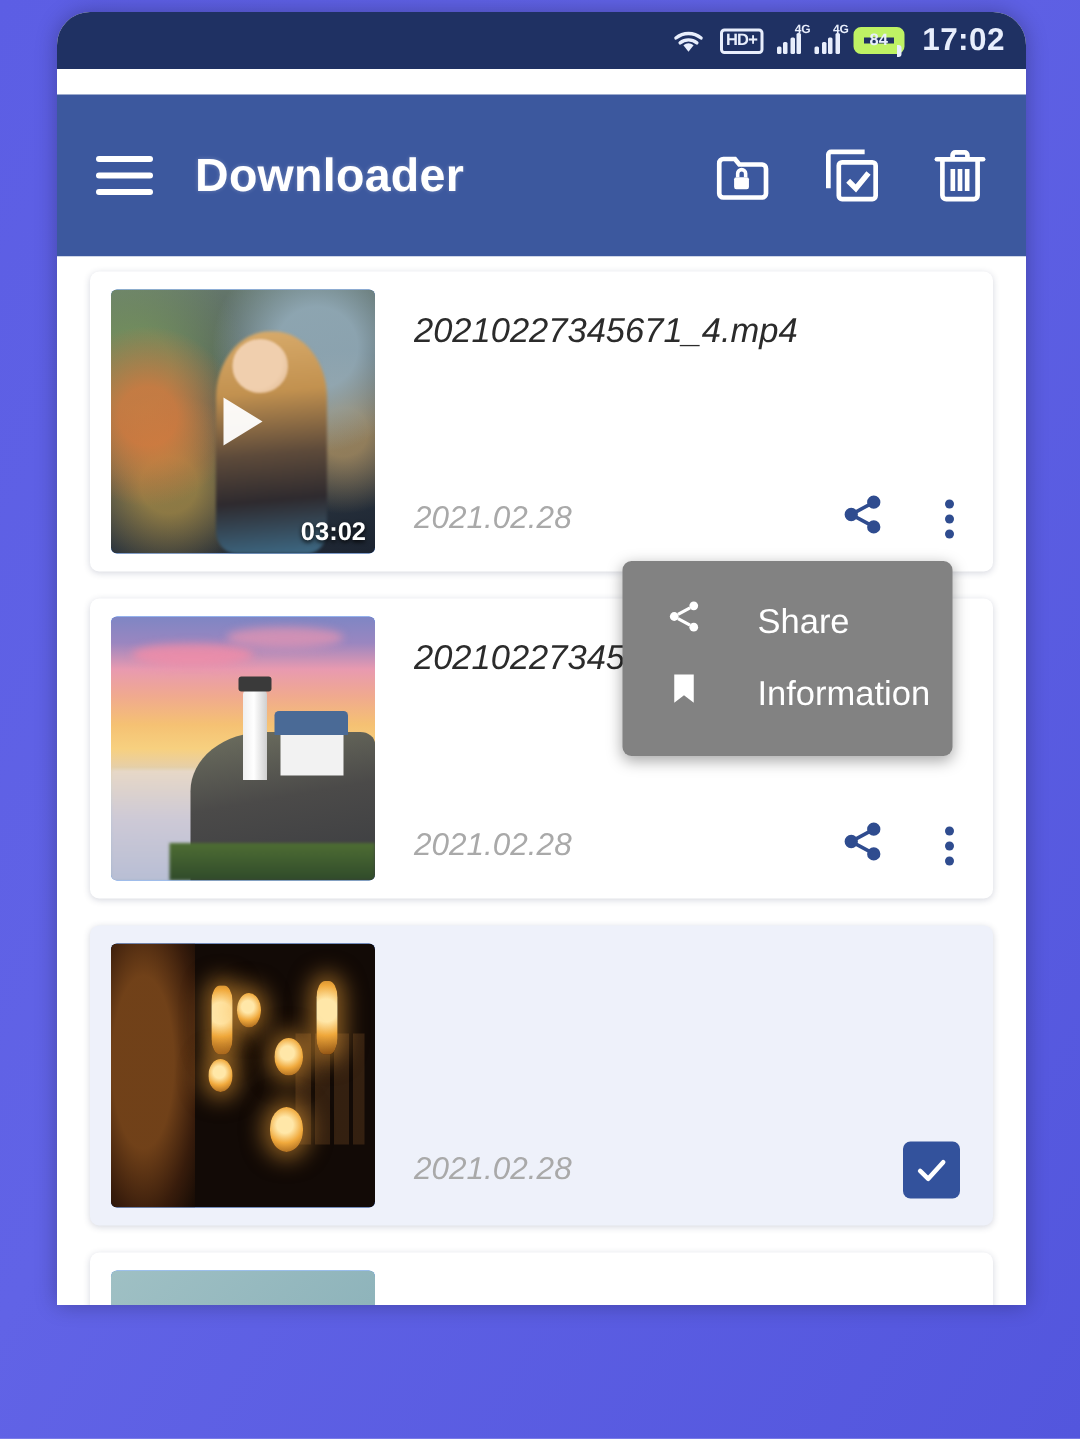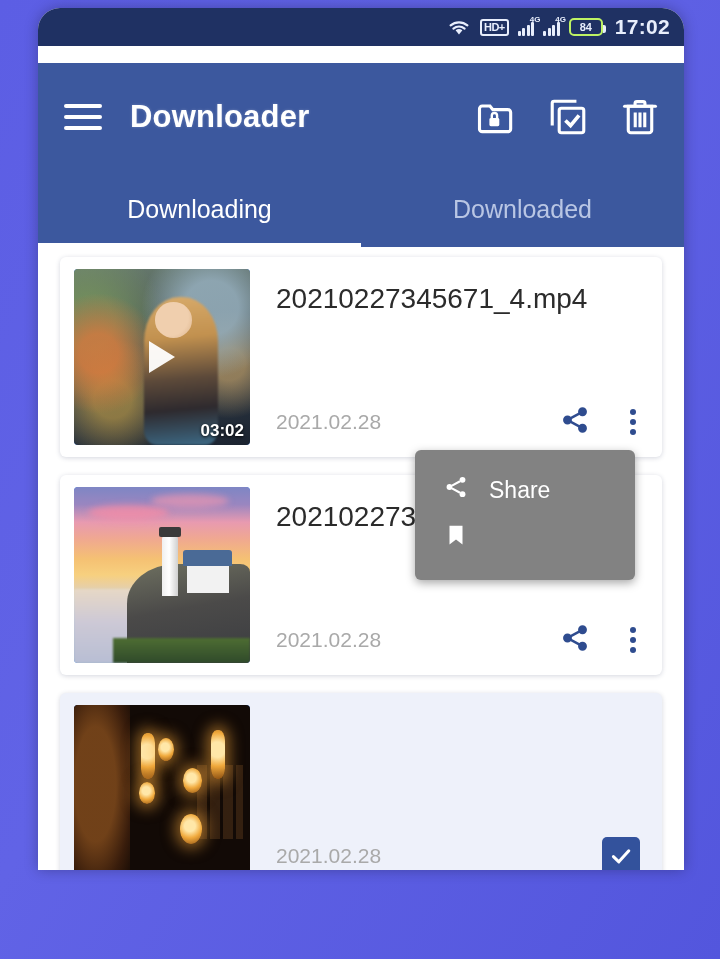--- a/index.html
+++ b/index.html
@@ -48,21 +48,21 @@
     letter-spacing: -.5px;
   }
   .sig-wrap { position: relative; display:flex; align-items:flex-end; gap:1.5px; height:18px; padding-top:4px;}
   .sig-wrap .g { position:absolute; top:-3px; left:12px; font-size:8px; font-weight:bold; }
   .sig-wrap i { display:block; width:3px; background:#e8eefc; border-radius:1px; }
   .sig-wrap i:nth-child(2){height:5px}
   .sig-wrap i:nth-child(3){height:8px}
   .sig-wrap i:nth-child(4){height:11px}
   .sig-wrap i:nth-child(5){height:14px}
   .battery {
-    border: 2px solid #bef264;
+    border: 7px solid #bef264;
     border-radius: 5px;
     width: 34px; height: 18px;
     font-size: 11px; font-weight: bold;
     display:flex; align-items:center; justify-content:center;
     position: relative;
   }
   .battery::after{
     content:""; position:absolute; right:-5px; top:5px;
     width:3px; height:8px; background:#e8eefc; border-radius:0 2px 2px 0;
   }
@@ -149,28 +149,28 @@
     text-shadow: 0 1px 3px rgba(0,0,0,.9);
   }
 
   .card-body {
     flex: 1;
     display: flex; flex-direction: column;
     padding: 14px 0 6px 26px;
     min-width: 0;
   }
   .filename {
-    font-size: 28px; color: #2b2b2b;
-    white-space: nowrap; overflow: hidden;
+    font-size: 23px; color: #2b2b2b;
+    white-space: nowrap; overflow: hidden; font-style: italic;
   }
   .card-foot {
     margin-top: auto;
     display: flex; align-items: center;
   }
-  .date { font-size: 21px; color: #a9a9a9; }
+  .date { font-size: 21px; color: #a9a9a9; font-style: italic; }
   .foot-actions { margin-left: auto; display:flex; align-items:center; gap: 34px; padding-right: 6px;}
   .dots { display:flex; flex-direction:column; gap:4px; cursor:pointer; padding:2px 6px;}
   .dots i { width:6px; height:6px; border-radius:50%; background:#2f4c8f; display:block;}
   .checkbox {
     width: 38px; height: 38px; border-radius: 5px;
     background: #33529c;
     display:flex; align-items:center; justify-content:center;
     margin-left:auto; margin-right: 8px;
   }
 
@@ -181,21 +181,21 @@
     width: 220px;
     background: #828282;
     border-radius: 6px;
     box-shadow: 0 3px 10px rgba(0,0,0,.35);
     padding: 16px 0 18px 0;
     z-index: 40;
   }
   .popup-item {
     display: flex; align-items: center;
     padding: 8px 0 8px 28px;
-    gap: 20px;
+    gap: 36px;
     color: #ffffff;
     font-size: 23px;
     cursor: pointer;
   }
 
   
   .art-girl {
     position:absolute; inset:0;
     background:
       radial-gradient(circle at 78% 22%, rgba(150,175,190,.85) 0 14%, transparent 36%),
@@ -322,24 +322,20 @@
           <svg width="44" height="44" viewBox="0 0 24 24" fill="none" stroke="#ffffff" stroke-width="1.7">
             <path d="M3.6 6.1 h16.8" stroke-linecap="round"></path>
             <path d="M9.3 6.1 V4.6 a1 1 0 0 1 1-1 h3.4 a1 1 0 0 1 1 1 v1.5"></path>
             <path d="M5.6 6.1 h12.8 v13.1 a1.4 1.4 0 0 1 -1.4 1.4 h-10 a1.4 1.4 0 0 1 -1.4 -1.4 z"></path>
             <path d="M9.4 9.6 v8 M12 9.6 v8 M14.6 9.6 v8"></path>
           </svg>
         </span>
       </div>
     </div>
 
-    <div class="tabs">
-      <div class="tab active">Downloading</div>
-      <div class="tab">Downloaded</div>
-    </div>
 
     <div class="list">
 
       <div class="card">
         <div class="thumb">
           <div class="art-girl"></div>
           <div class="play"></div>
           <div class="duration">03:02</div>
         </div>
         <div class="card-body">
@@ -443,18 +439,19 @@
             </svg>
           </span>
           <span>Share</span>
         </div>
         <div class="popup-item">
           <span>
             <svg width="26" height="26" viewBox="0 0 24 24">
               <path d="M6 3.4 h12 v17.4 l-6 -4.6 l-6 4.6 z" fill="#ffffff"></path>
             </svg>
           </span>
+          <span>Information</span>
         </div>
       </div>
 
     </div>
   </div>
 </div>
 
 </body></html>

